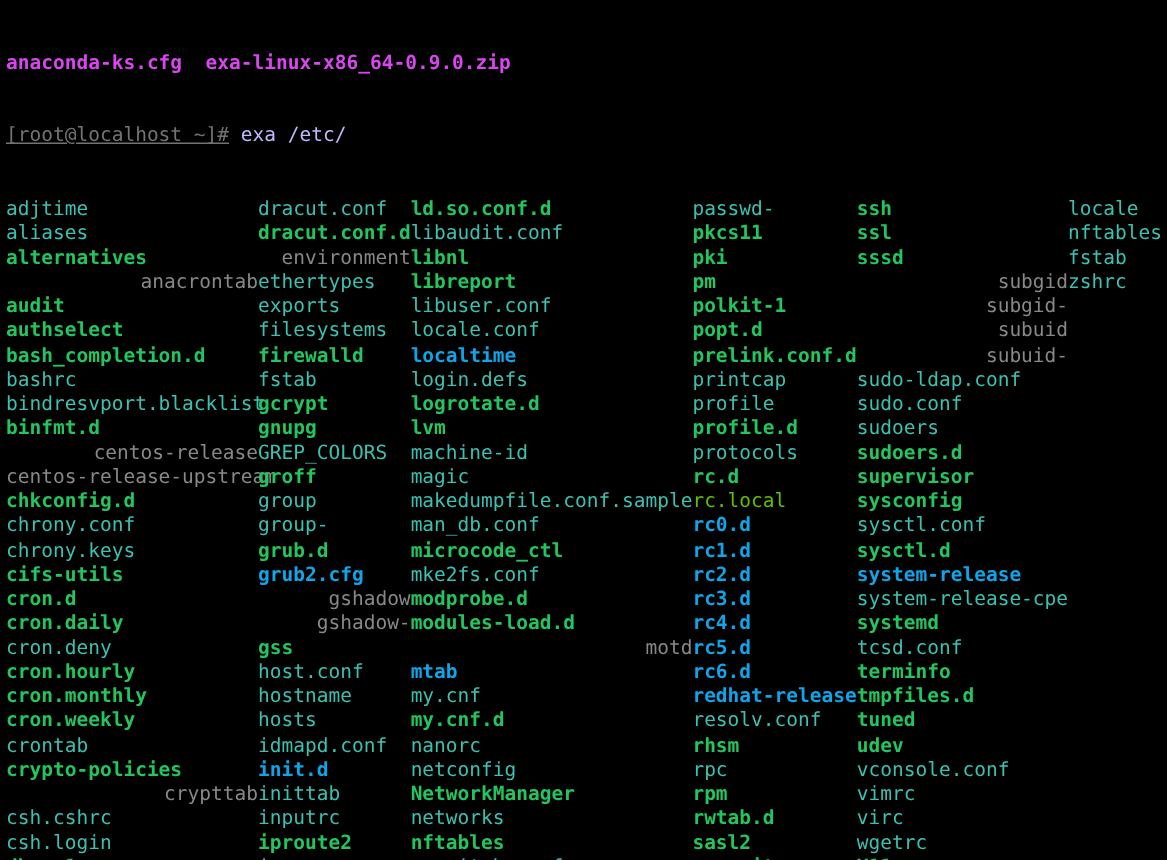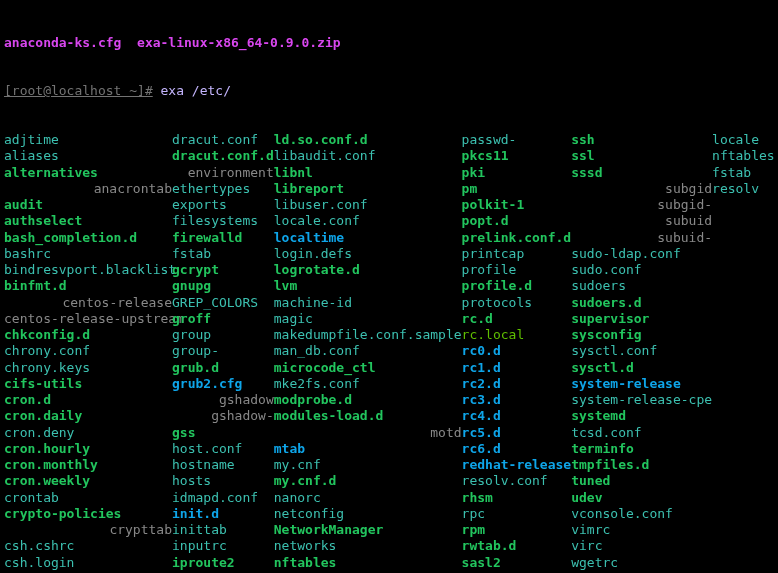--- a/index.html
+++ b/index.html
@@ -27,16 +27,16 @@
 
 <div class="term">
   <span class="line c-red">anaconda-ks.cfg  exa-linux-x86_64-0.9.0.zip</span>
   <span class="line"><span class="c-green">[root@localhost ~]#</span><span class="c-white"> exa /etc/</span></span>
   <div class="cols">
     <div class="col col0" id="col0"><span class="c-teal">adjtime</span><span class="c-teal">aliases</span><span class="c-blue">alternatives</span><span class="c-grey">anacrontab</span><span class="c-blue">audit</span><span class="c-blue">authselect</span><span class="c-blue">bash_completion.d</span><span class="c-teal">bashrc</span><span class="c-teal">bindresvport.blacklist</span><span class="c-blue">binfmt.d</span><span class="c-grey">centos-release</span><span class="c-grey">centos-release-upstream</span><span class="c-blue">chkconfig.d</span><span class="c-teal">chrony.conf</span><span class="c-teal">chrony.keys</span><span class="c-blue">cifs-utils</span><span class="c-blue">cron.d</span><span class="c-blue">cron.daily</span><span class="c-teal">cron.deny</span><span class="c-blue">cron.hourly</span><span class="c-blue">cron.monthly</span><span class="c-blue">cron.weekly</span><span class="c-teal">crontab</span><span class="c-blue">crypto-policies</span><span class="c-grey">crypttab</span><span class="c-teal">csh.cshrc</span><span class="c-teal">csh.login</span><span class="c-blue">dbus-1</span></div>
     <div class="col col1" id="col1"><span class="c-teal">dracut.conf</span><span class="c-blue">dracut.conf.d</span><span class="c-grey">environment</span><span class="c-teal">ethertypes</span><span class="c-teal">exports</span><span class="c-teal">filesystems</span><span class="c-blue">firewalld</span><span class="c-teal">fstab</span><span class="c-blue">gcrypt</span><span class="c-blue">gnupg</span><span class="c-teal">GREP_COLORS</span><span class="c-blue">groff</span><span class="c-teal">group</span><span class="c-teal">group-</span><span class="c-blue">grub.d</span><span class="c-cyan">grub2.cfg</span><span class="c-grey">gshadow</span><span class="c-grey">gshadow-</span><span class="c-blue">gss</span><span class="c-teal">host.conf</span><span class="c-teal">hostname</span><span class="c-teal">hosts</span><span class="c-teal">idmapd.conf</span><span class="c-cyan">init.d</span><span class="c-teal">inittab</span><span class="c-teal">inputrc</span><span class="c-blue">iproute2</span><span class="c-teal">issue</span></div>
     <div class="col col2" id="col2"><span class="c-blue">ld.so.conf.d</span><span class="c-teal">libaudit.conf</span><span class="c-blue">libnl</span><span class="c-blue">libreport</span><span class="c-teal">libuser.conf</span><span class="c-teal">locale.conf</span><span class="c-cyan">localtime</span><span class="c-teal">login.defs</span><span class="c-blue">logrotate.d</span><span class="c-blue">lvm</span><span class="c-teal">machine-id</span><span class="c-teal">magic</span><span class="c-teal">makedumpfile.conf.sample</span><span class="c-teal">man_db.conf</span><span class="c-blue">microcode_ctl</span><span class="c-teal">mke2fs.conf</span><span class="c-blue">modprobe.d</span><span class="c-blue">modules-load.d</span><span class="c-grey">motd</span><span class="c-cyan">mtab</span><span class="c-teal">my.cnf</span><span class="c-blue">my.cnf.d</span><span class="c-teal">nanorc</span><span class="c-teal">netconfig</span><span class="c-blue">NetworkManager</span><span class="c-teal">networks</span><span class="c-blue">nftables</span><span class="c-teal">nsswitch.conf</span></div>
     <div class="col col3" id="col3"><span class="c-teal">passwd-</span><span class="c-blue">pkcs11</span><span class="c-blue">pki</span><span class="c-blue">pm</span><span class="c-blue">polkit-1</span><span class="c-blue">popt.d</span><span class="c-blue">prelink.conf.d</span><span class="c-teal">printcap</span><span class="c-teal">profile</span><span class="c-blue">profile.d</span><span class="c-teal">protocols</span><span class="c-blue">rc.d</span><span class="c-green-b">rc.local</span><span class="c-cyan">rc0.d</span><span class="c-cyan">rc1.d</span><span class="c-cyan">rc2.d</span><span class="c-cyan">rc3.d</span><span class="c-cyan">rc4.d</span><span class="c-cyan">rc5.d</span><span class="c-cyan">rc6.d</span><span class="c-cyan">redhat-release</span><span class="c-teal">resolv.conf</span><span class="c-blue">rhsm</span><span class="c-teal">rpc</span><span class="c-blue">rpm</span><span class="c-blue">rwtab.d</span><span class="c-blue">sasl2</span><span class="c-blue">security</span></div>
     <div class="col col4" id="col4"><span class="c-blue">ssh</span><span class="c-blue">ssl</span><span class="c-blue">sssd</span><span class="c-grey">subgid</span><span class="c-grey">subgid-</span><span class="c-grey">subuid</span><span class="c-grey">subuid-</span><span class="c-teal">sudo-ldap.conf</span><span class="c-teal">sudo.conf</span><span class="c-teal">sudoers</span><span class="c-blue">sudoers.d</span><span class="c-blue">supervisor</span><span class="c-blue">sysconfig</span><span class="c-teal">sysctl.conf</span><span class="c-blue">sysctl.d</span><span class="c-cyan">system-release</span><span class="c-teal">system-release-cpe</span><span class="c-blue">systemd</span><span class="c-teal">tcsd.conf</span><span class="c-blue">terminfo</span><span class="c-blue">tmpfiles.d</span><span class="c-blue">tuned</span><span class="c-blue">udev</span><span class="c-teal">vconsole.conf</span><span class="c-teal">vimrc</span><span class="c-teal">virc</span><span class="c-teal">wgetrc</span><span class="c-blue">X11</span></div>
-    <div class="col col5" id="col5"><span class="c-teal">locale</span><span class="c-teal">nftables</span><span class="c-teal">fstab</span><span class="c-teal">resolv</span></div>
+    <div class="col col5" id="col5"><span class="c-teal">locale</span><span class="c-teal">nftables</span><span class="c-teal">fstab</span><span class="c-teal">zshrc</span></div>
   </div>
   
 </div>
 
 </body></html>

